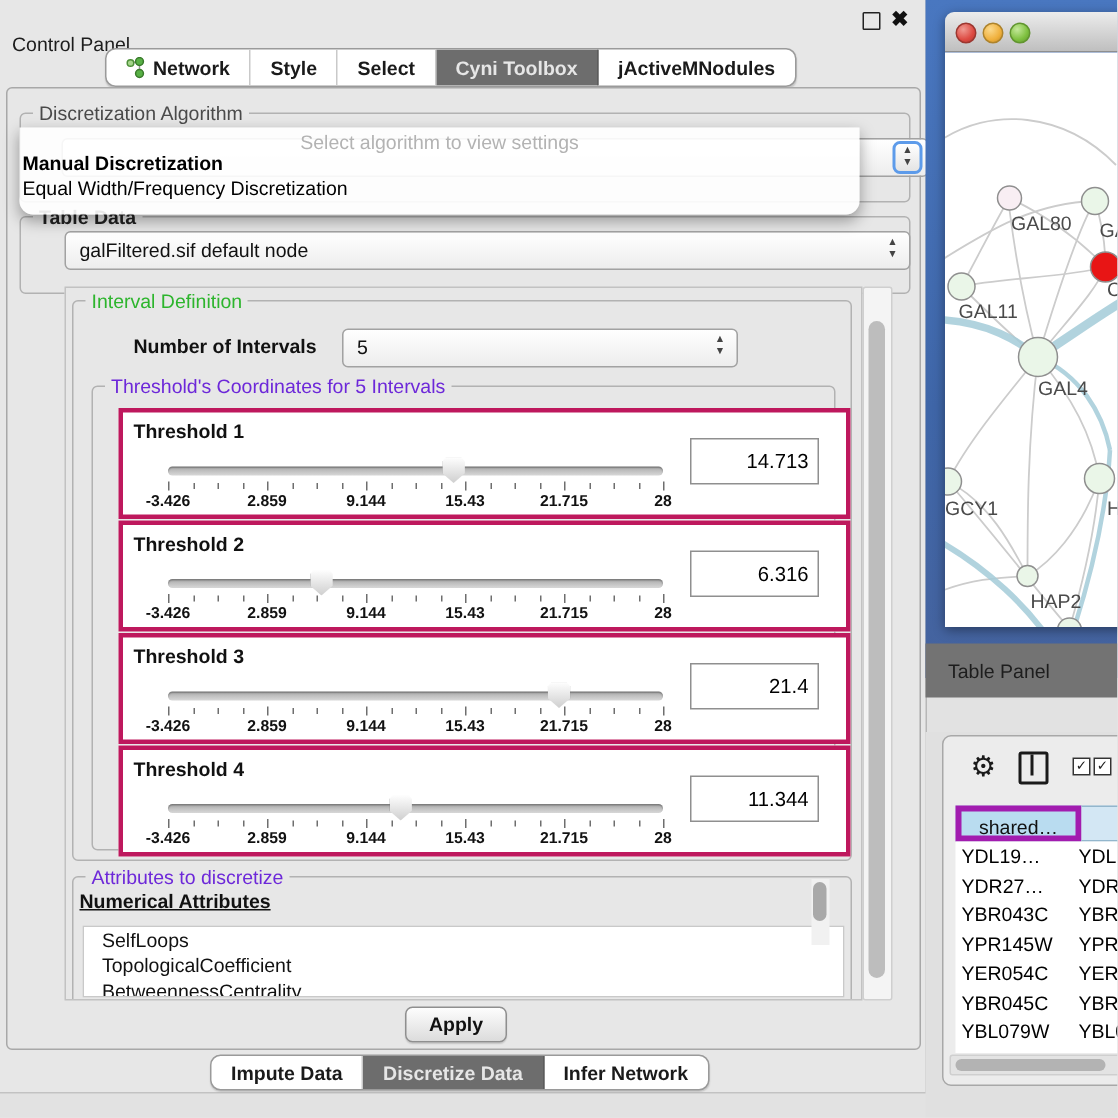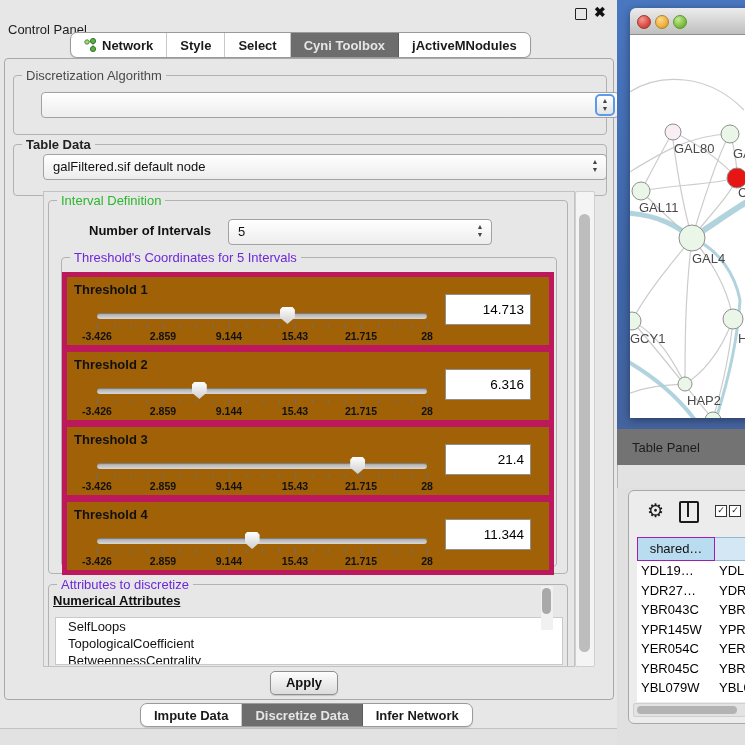--- a/index.html
+++ b/index.html
@@ -43,21 +43,21 @@
   #algo-popup .it{position:absolute;left:2px;white-space:nowrap;color:#000;}
   #algo-popup .it.b{font-weight:bold;top:16px;}
   #algo-popup .it.n{top:33px;}
 
   
   #scroll-area{left:38px;top:132px;width:530px;height:474px;border:1px solid #c2c2c2;background:#e7e7e7;overflow:hidden;}
   #vscroll{left:570px;top:132px;width:18px;height:474px;border:1px solid #cfcfcf;background:#f4f4f4;border-radius:2px;}
   #vscroll .vthumb{position:absolute;left:3px;top:22px;width:11px;height:438px;background:#bdbdbd;border-radius:6px;}
 
   
-  .thresh{position:absolute;left:0;width:482px;height:68px;border:5px solid #be185d;background:#a16207;}
+  .thresh{position:absolute;left:17px;width:482px;height:68px;border:3px solid #be185d;background:#ffffff;}
   .thresh .t-label{position:absolute;left:7px;top:5px;font-size:13px;font-weight:bold;color:#111;}
   .thresh .track{position:absolute;left:30px;top:36px;width:330px;height:6px;border-radius:3px;background:linear-gradient(#a9a9a9,#d8d8d8);box-shadow:inset 0 1px 1px rgba(0,0,0,.3);}
   .thresh .thumb{position:absolute;top:30px;width:15px;height:17px;background:linear-gradient(#fefefe,#cfcfcf);clip-path:polygon(50% 100%,0 62%,0 16%,16% 0,84% 0,100% 16%,100% 62%);filter:drop-shadow(0 0 1px #777);}
   .thresh .ticks i{position:absolute;width:1px;background:#6e6e6e;}
   .thresh .ticks i.maj{top:46px;height:6px;}
   .thresh .ticks i.min{top:47px;height:4px;}
   .thresh .tlabels b{position:absolute;top:53px;transform:translateX(-50%);font-size:10.5px;font-weight:bold;color:#111;white-space:nowrap;}
   .thresh .t-value{position:absolute;left:378px;top:17px;width:86px;height:31px;border:1px solid #8f8f8f;background:#fff;font-size:13.5px;text-align:right;padding:0 6px;box-sizing:border-box;font-family:"Liberation Sans",sans-serif;}
 
   
@@ -85,21 +85,21 @@
   #table-panel-bar .t{position:absolute;left:15px;top:11px;}
   #table-bg{left:617px;top:488px;width:128px;height:257px;background:#e0e0e0;}
   #table-box{left:628px;top:490px;width:130px;height:232px;border:1px solid #a8a8a8;border-radius:6px;background:#ececec;}
   #tp-toolbar{position:absolute;left:0;top:0;width:130px;height:44px;}
   #gear-icon{position:absolute;left:18px;top:8px;font-size:19px;color:#1a1a1a;}
   #split-icon{position:absolute;left:50px;top:10px;width:16px;height:18px;border:2px solid #1a1a1a;border-radius:2px;}
   #split-icon i{position:absolute;left:6px;top:0;width:2px;height:14px;background:#1a1a1a;}
   .cbx{position:absolute;top:14px;width:10px;height:10px;border:1.5px solid #333;font-size:9px;line-height:9px;color:#222;text-align:center;background:#fff;}
   #cbx1{left:86px;} #cbx2{left:100px;}
   #tp-header{position:absolute;left:8px;top:46px;height:24px;display:flex;font-size:13px;color:#111;}
-  #tp-header .h1{width:76px;background:#b9dcf0;border:1px solid #a21caf;text-align:center;line-height:22px;}
+  #tp-header .h1{width:76px;background:#b9dcf0;border:4px solid #a21caf;text-align:center;line-height:22px;}
   #tp-header .h2{width:60px;background:#d3e7f4;border:1px solid #93b6cc;border-left:none;text-align:right;line-height:22px;padding-right:4px;}
   #rows{position:absolute;left:8px;top:70px;width:122px;height:141px;overflow:hidden;font-size:13px;color:#000;background:#fff;}
   .trow{height:19.5px;line-height:19.5px;white-space:nowrap;}
   .trow span:first-child{display:inline-block;width:78px;padding-left:4px;}
   #tp-hscroll{position:absolute;left:4px;top:212px;width:122px;height:12px;background:#e3e3e3;border:1px solid #cfcfcf;border-radius:2px;}
   #tp-hscroll i{position:absolute;left:3px;top:1.5px;width:100px;height:8px;background:#b3b3b3;border-radius:4px;}
 
   
   .lbl{position:absolute;font-size:13px;color:#111;white-space:nowrap;}
   .lbl.b{font-weight:bold;}
@@ -371,20 +371,25 @@
         <div class="seg sel">
             <span>Discretize Data</span>
           </div>
         <div class="seg">
             <span>Infer Network</span>
           </div>
       </div>
     </div>
   </div>
 
+  <div id="algo-popup" class="abs">
+    <div class="hint">Select algorithm to view settings</div>
+    <div class="it b">Manual Discretization</div>
+    <div class="it n">Equal Width/Frequency Discretization</div>
+  </div>
 
   <div id="desktop" class="abs"></div>
 
   <div id="net-window" class="abs">
     <div id="net-titlebar">
       <span id="light-close" class="light"></span>
       <span id="light-min" class="light"></span>
       <span id="light-zoom" class="light"></span>
     </div>
     <div id="net-canvas">

